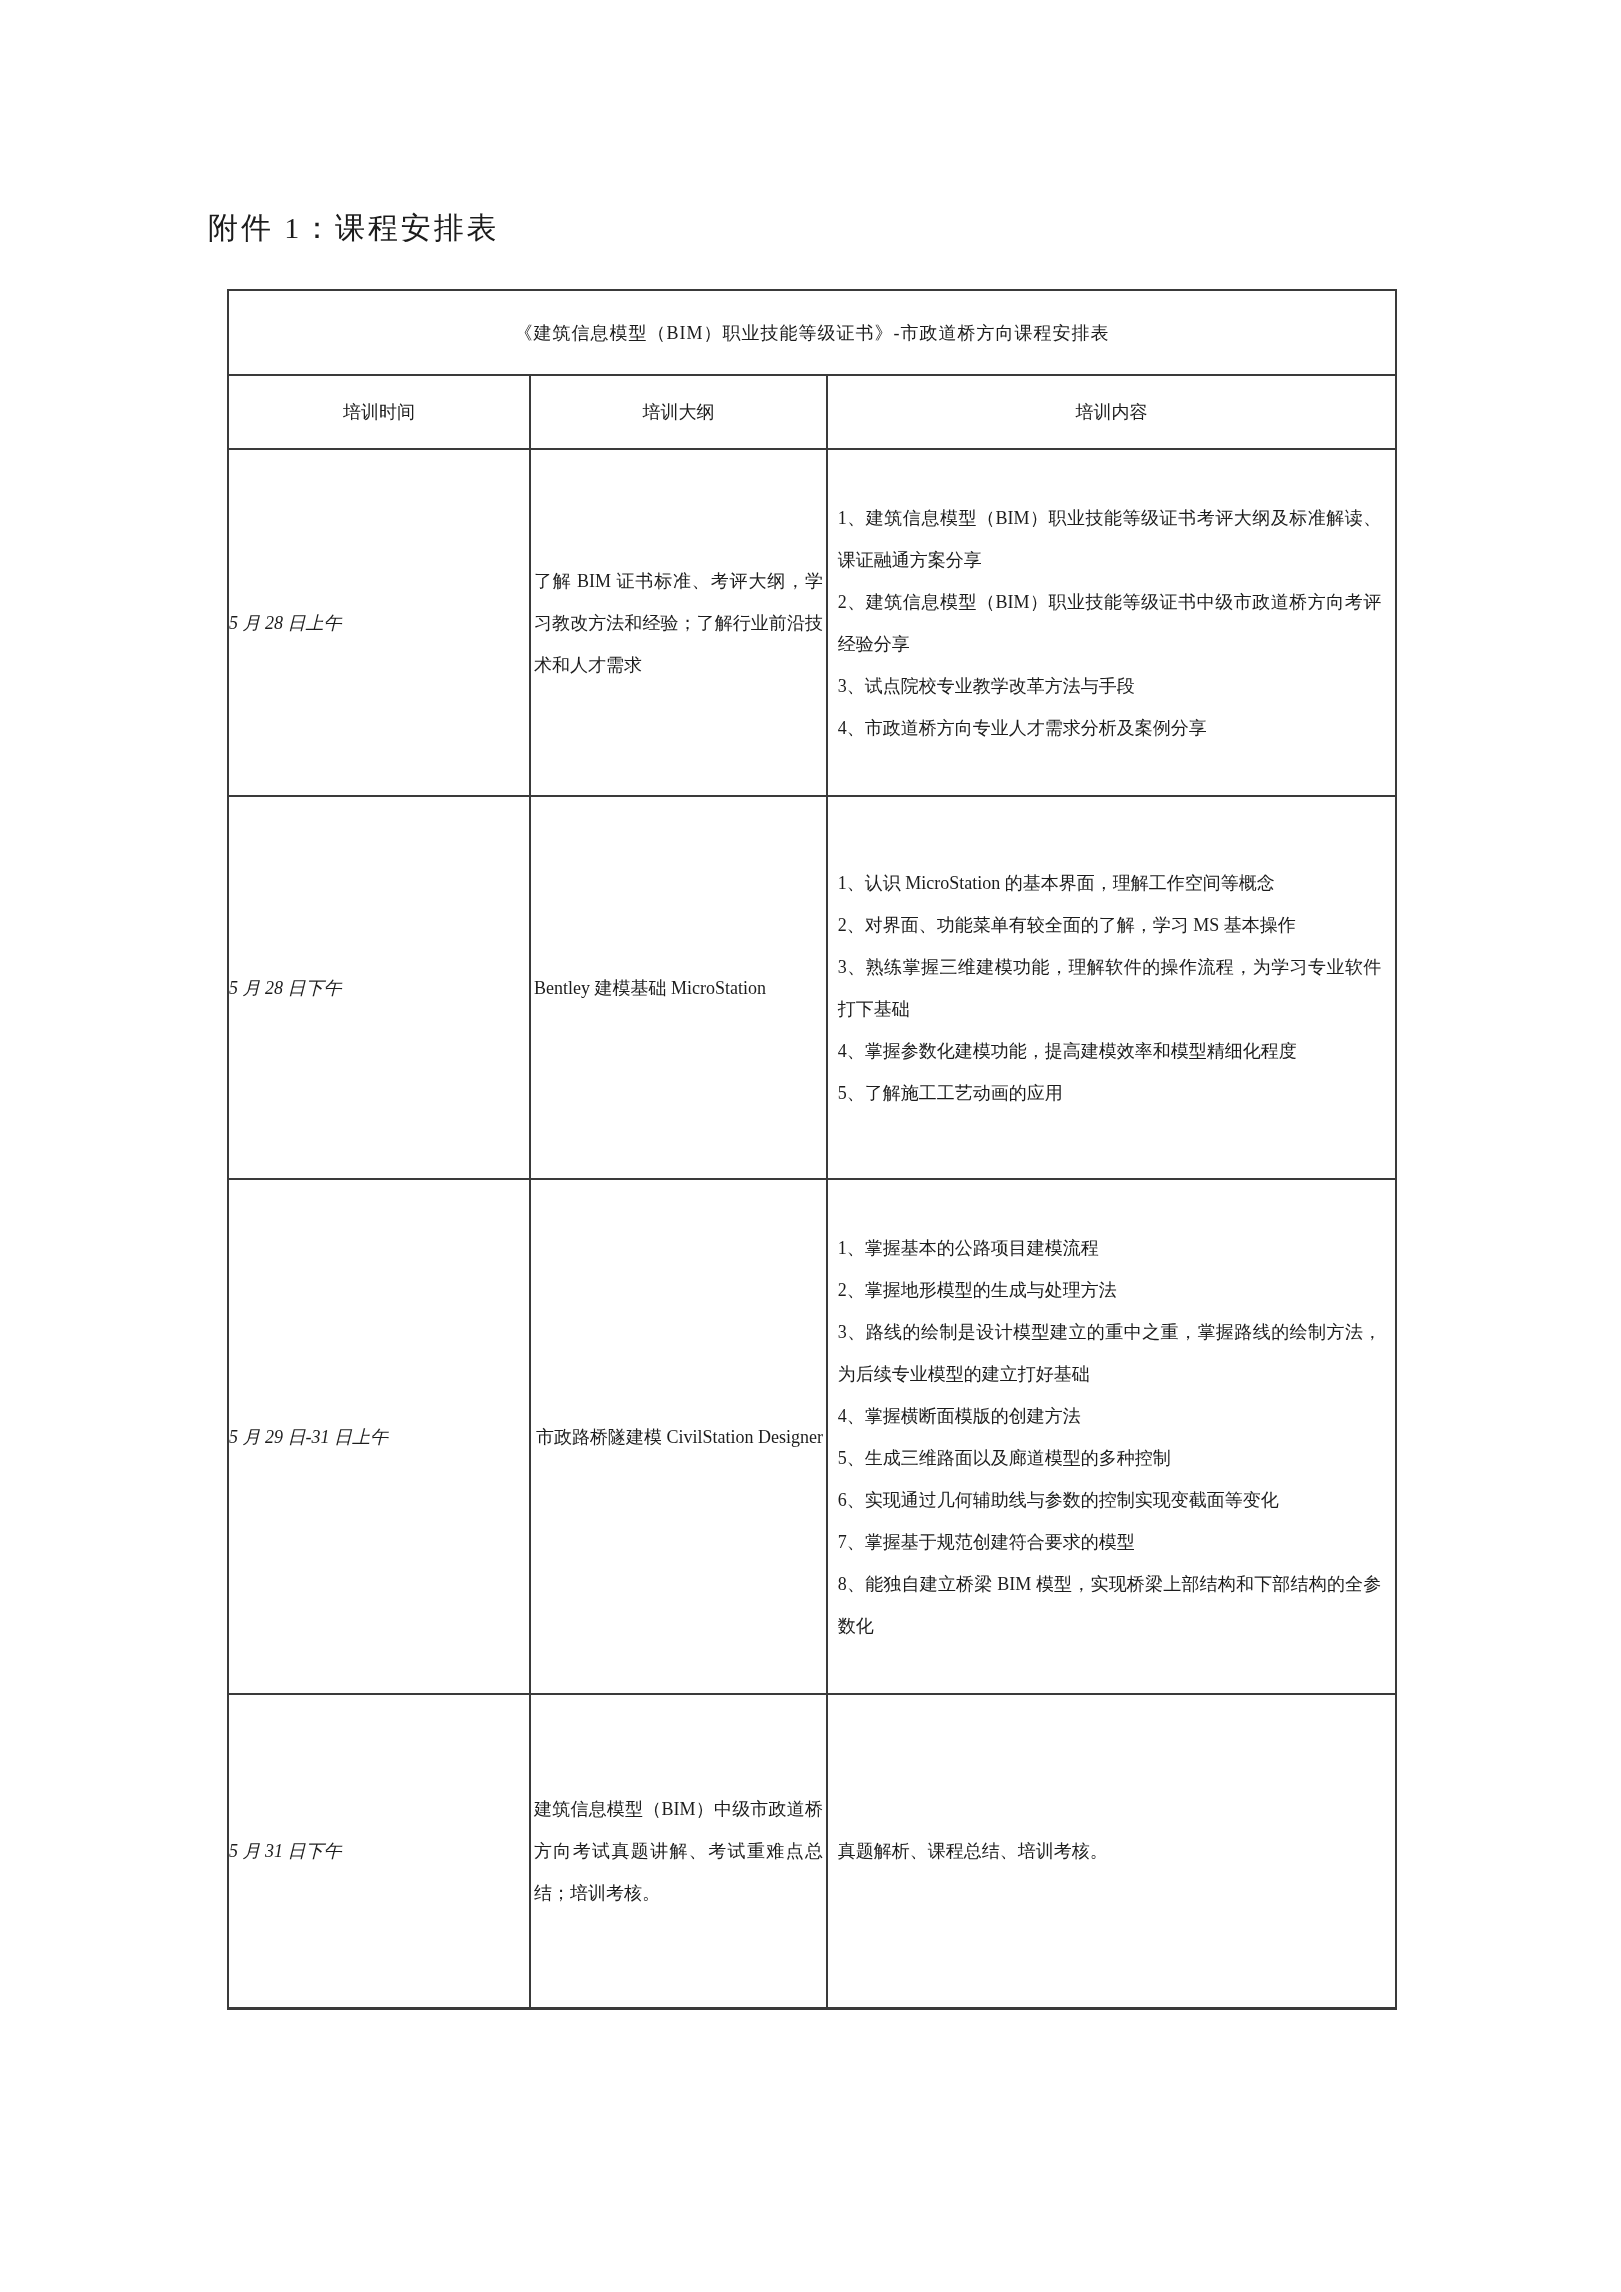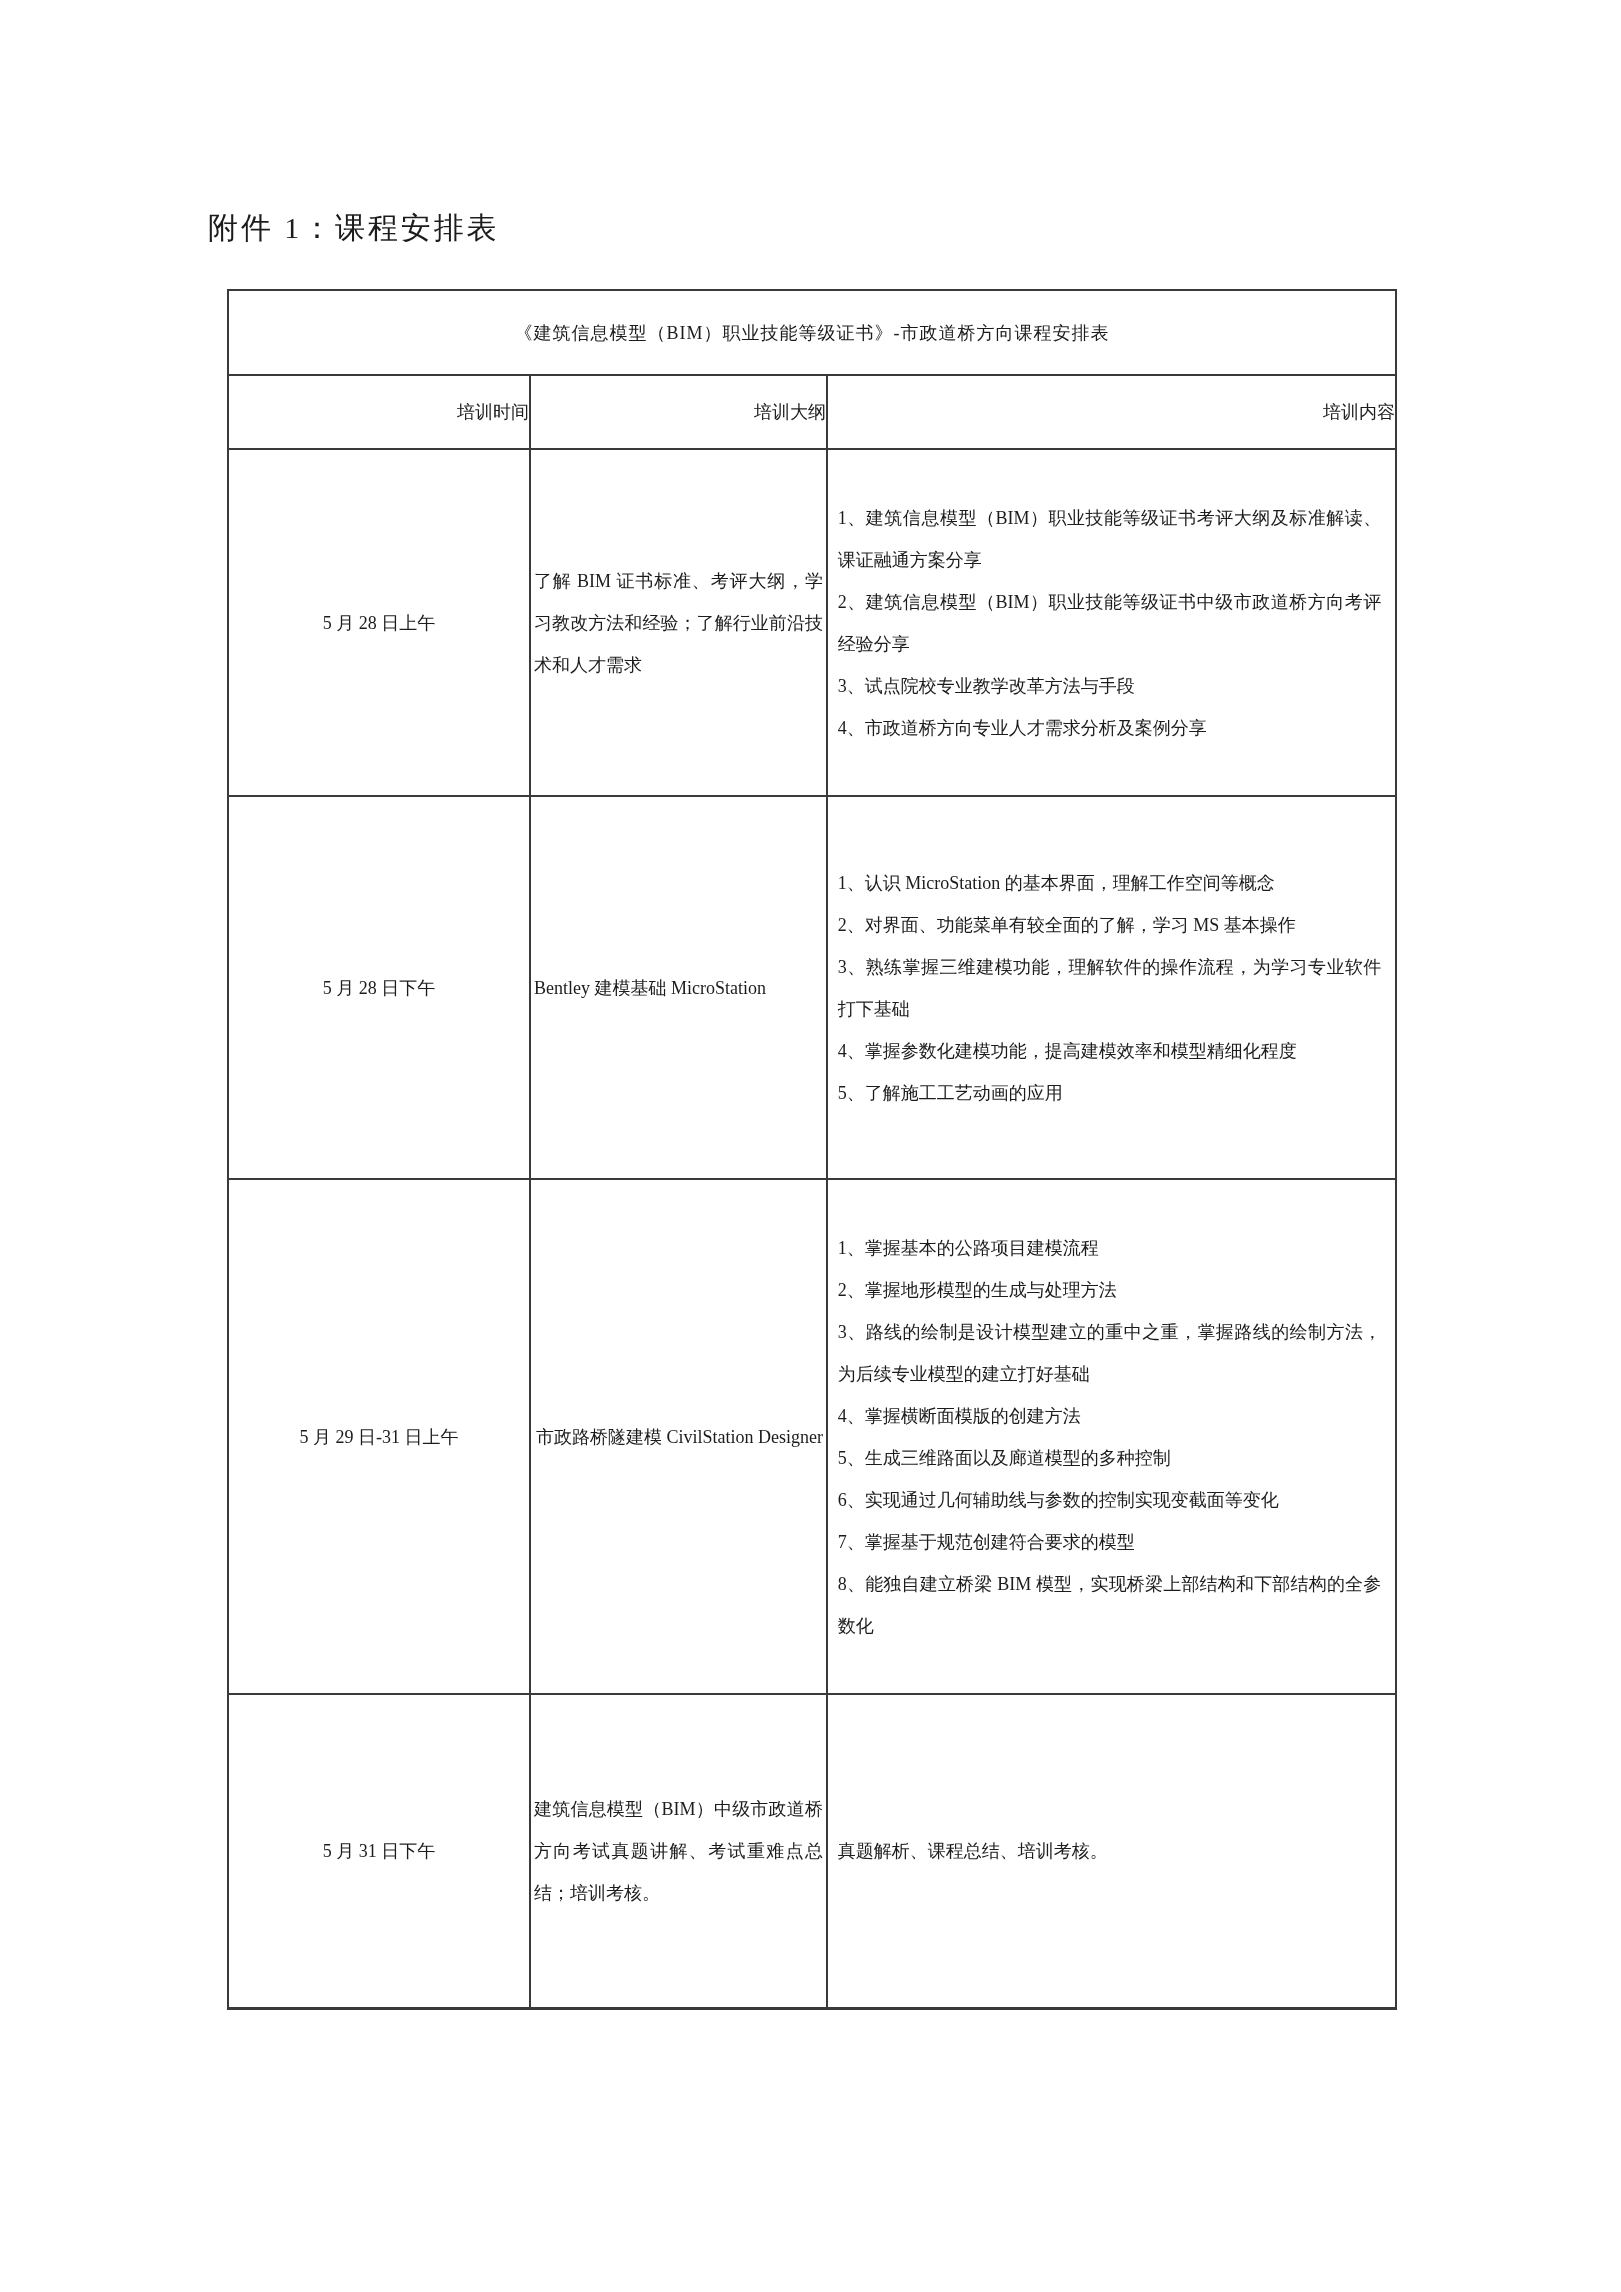--- a/index.html
+++ b/index.html
@@ -41,25 +41,25 @@
   tr.r-head   { height:74px; }
   tr.r-row0   { height:347px; }
   tr.r-row1   { height:383px; }
   tr.r-row2   { height:515px; }
   tr.r-row3   { height:314px; }
 
   .cell-title {
     text-align:center;
     letter-spacing:1px;
   }
-  .cell-head { text-align:right; }
+  .cell-head { text-align:center; }
 
   .cell-time {
-    text-align:center;
     white-space:nowrap;
+    font-style:italic;
   }
   .cell-outline {
     padding:0 3px;
     line-height:42px;
     text-align:justify;
   }
   tr.row-civil .cell-outline { text-align:right; }
   .cell-content {
     padding:0 13.7px 0 9.8px;
     line-height:42px;

